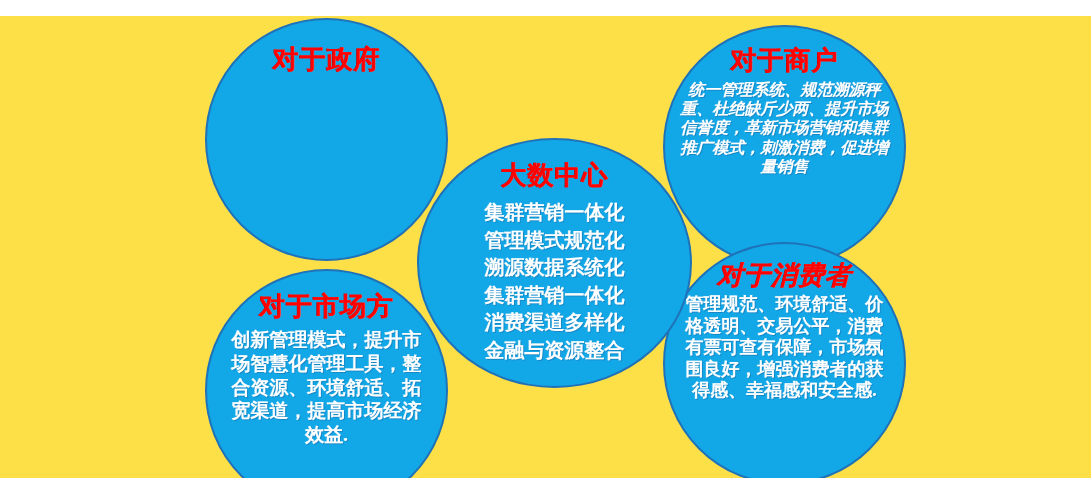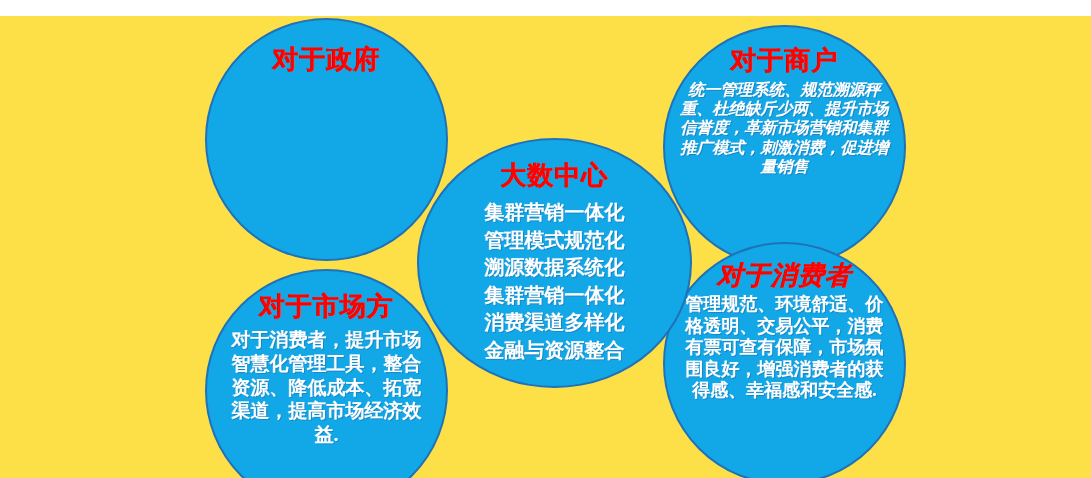--- a/index.html
+++ b/index.html
@@ -103,21 +103,21 @@
     <div class="bubble-title">对于政府</div>
   </div>
 
   <div class="bubble" id="bubble-merchant">
     <div class="bubble-title">对于商户</div>
     <div class="bubble-body">统一管理系统、规范溯源秤重、杜绝缺斤少两、提升市场信誉度，革新市场营销和集群推广模式，刺激消费，促进增量销售</div>
   </div>
 
   <div class="bubble" id="bubble-market">
     <div class="bubble-title">对于市场方</div>
-    <div class="bubble-body">对于消费者，提升市场智慧化管理工具，整合资源、降低成本、拓宽渠道，提高市场经济效益.</div>
+    <div class="bubble-body">创新管理模式，提升市场智慧化管理工具，整合资源、环境舒适、拓宽渠道，提高市场经济效益.</div>
   </div>
 
   <div class="bubble" id="bubble-consumer">
     <div class="bubble-title">对于消费者</div>
     <div class="bubble-body">管理规范、环境舒适、价格透明、交易公平，消费有票可查有保障，市场氛围良好，增强消费者的获得感、幸福感和安全感.</div>
   </div>
 
   <div class="bubble" id="bubble-center">
     <div class="bubble-title">大数中心</div>
     <div class="bubble-body">

